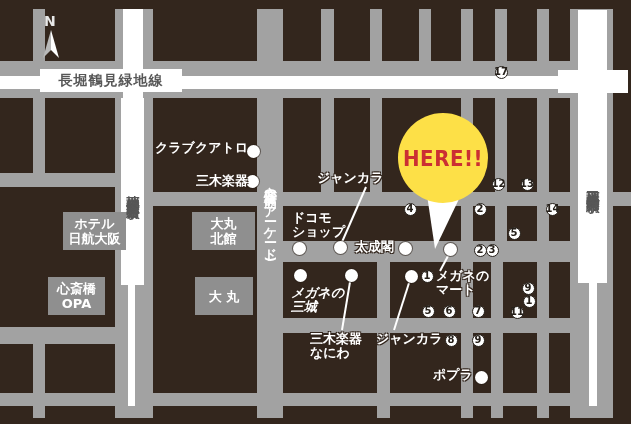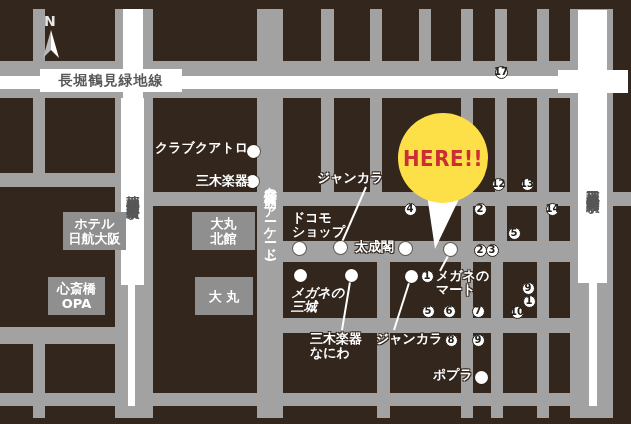--- a/index.html
+++ b/index.html
@@ -166,21 +166,21 @@
       <div class="marker" style="left: 420.5px; top: 269.5px;">1</div>
       <div class="marker" style="left: 473.5px; top: 202.5px;">2</div>
       <div class="marker" style="left: 473.5px; top: 243.5px;">2</div>
       <div class="marker" style="left: 485.5px; top: 243.5px;">3</div>
       <div class="marker" style="left: 403.5px; top: 202.5px;">4</div>
       <div class="marker" style="left: 421.5px; top: 304.5px;">5</div>
       <div class="marker" style="left: 442.5px; top: 304.5px;">6</div>
       <div class="marker" style="left: 471.5px; top: 304.5px;">7</div>
       <div class="marker" style="left: 444.5px; top: 333.5px;">8</div>
       <div class="marker" style="left: 471.5px; top: 333.5px;">9</div>
-      <div class="marker" style="left: 510.5px; top: 305.5px;">10</div>
+      <div class="marker" style="left: 510.5px; top: 305.5px;">11</div>
       <div class="marker" style="left: 507.5px; top: 226.5px;">5</div>
       <div class="marker" style="left: 492px; top: 177.5px;">12</div>
       <div class="marker" style="left: 520.5px; top: 177.5px;">13</div>
       <div class="marker" style="left: 546px; top: 202.5px;">14</div>
       <div class="marker" style="left: 521.5px; top: 281.5px;">9</div>
       <div class="marker" style="left: 522.5px; top: 294.5px;">1</div>
       <div class="marker" style="left: 494.5px; top: 65.5px;">17</div>
     </div>
 
 </div>

